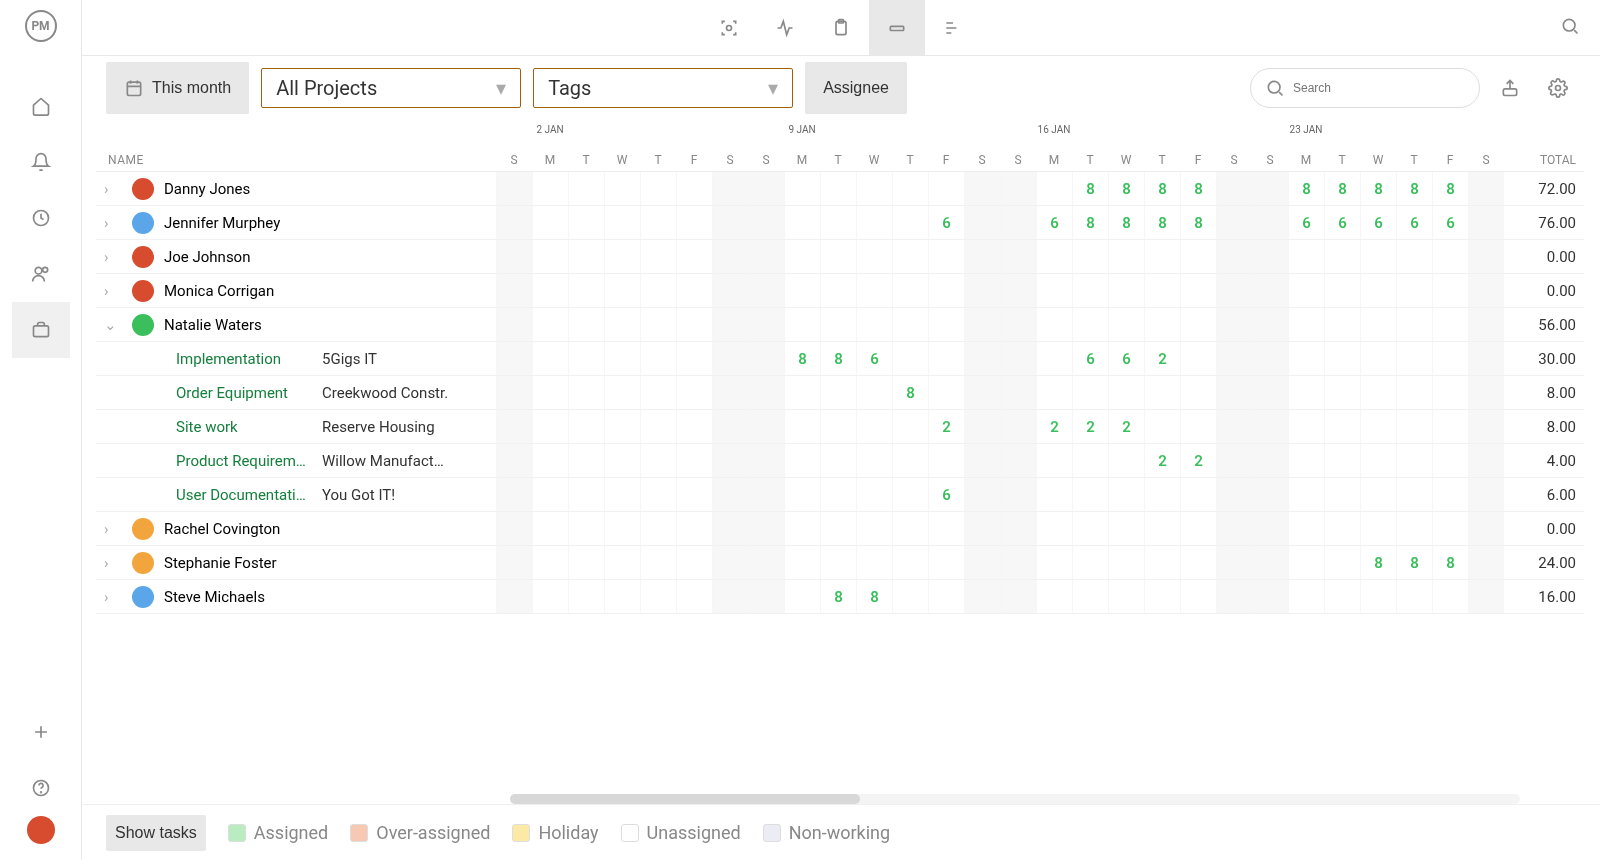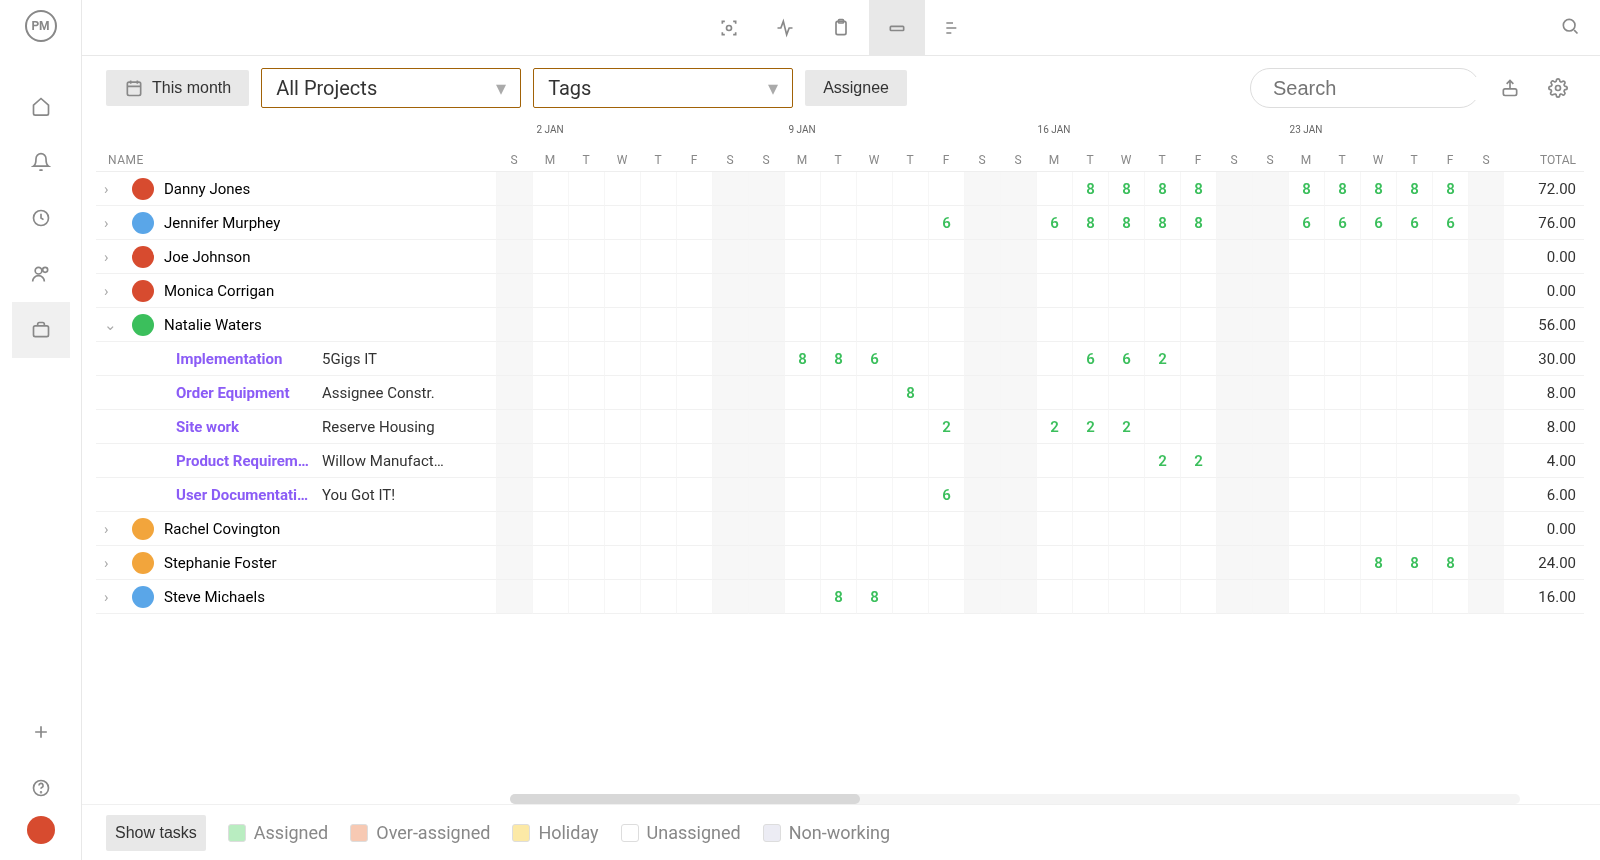--- a/index.html
+++ b/index.html
@@ -11,42 +11,42 @@
 .sidebar-icon.active { background:#f0f0f0; }
 .sidebar-spacer { flex:1; }
 .sidebar-avatar { width:28px; height:28px; border-radius:50%; background:#d74b2f; margin-bottom:16px;}
 .main { flex:1; display:flex; flex-direction:column; }
 .topbar { height:56px; border-bottom:1px solid #e8e8e8; display:flex; align-items:center; justify-content:center; position:relative;}
 .topbar-tabs { display:flex; gap:0; }
 .topbar-tab { width:56px; height:56px; display:flex; align-items:center; justify-content:center; color:#888; cursor:pointer;}
 .topbar-tab.active { background:#e8e8e8; }
 .topbar-search { position:absolute; right:20px; color:#888; cursor:pointer;}
 .filters { height:64px; display:flex; align-items:center; padding:0 24px; gap:12px;}
-.filter-btn { height:36px; background:#e8e8e8; border:none; padding:0 18px; border-radius:2px; font-size:16px; color:#333; cursor:pointer; display:flex; align-items:center; gap:8px;}
+.filter-btn { height:52px; background:#e8e8e8; border:none; padding:0 18px; border-radius:2px; font-size:16px; color:#333; cursor:pointer; display:flex; align-items:center; gap:8px;}
 .filter-select { height:40px; border:1px solid #a16207; border-radius:2px; padding:0 14px; font-size:20px; color:#333; background:#fff; display:flex; align-items:center; justify-content:space-between; cursor:pointer; min-width:260px;}
 .filter-select .chev { color:#aaa; }
 .filters-spacer { flex:1;}
 .search-pill { height:40px; width:230px; border:1px solid #ddd; border-radius:20px; display:flex; align-items:center; padding:0 14px; gap:8px; color:#888;}
-.search-pill input { border:none; outline:none; font-size:20px; flex:1; color:#333;}
+.search-pill input { border:none; outline:none; font-size:12px; flex:1; color:#333;}
 .icon-btn { width:36px; height:36px; color:#888; cursor:pointer; display:flex; align-items:center; justify-content:center;}
 .grid-wrap { flex:1; display:flex; flex-direction:column; overflow:hidden; padding-left:14px;}
 .grid-scroll { flex:1; overflow:hidden; position:relative;}
 .grid { display:grid; grid-template-columns: 400px repeat(28, 36px) 80px; }
 .header-cell { height:52px; border-bottom:1px solid #eee; font-size:12px; color:#888; display:flex; align-items:flex-end; justify-content:center; padding-bottom:4px; position:relative;}
 .header-name { justify-content:flex-start; padding-left:12px; letter-spacing:0.5px;}
 .header-total { justify-content:flex-end; padding-right:8px; }
 .week-label { position:absolute; top:4px; left:50%; transform:translateX(-50%); white-space:nowrap; font-size:10px; color:#666;}
 .row-cell { height:34px; border-bottom:1px solid #f1f1f1; display:flex; align-items:center; font-size:15px;}
 .name-cell { padding-left:8px; gap:10px;}
 .name-cell.sub { padding-left:80px; }
 .expand-chev { width:18px; color:#aaa; cursor:pointer;}
 .avatar { width:22px; height:22px; border-radius:50%; flex-shrink:0;}
 .name-text { color:#000000; white-space:nowrap; overflow:hidden; text-overflow:ellipsis; }
 .sub-grid { display:grid; grid-template-columns: 140px 130px; width:100%; gap:6px;}
-.sub-task { white-space:nowrap; overflow:hidden; text-overflow:ellipsis; color:#8b5cf6;font-weight:bold;}
+.sub-task { white-space:nowrap; overflow:hidden; text-overflow:ellipsis; color:#15803d;}
 .sub-proj { white-space:nowrap; overflow:hidden; text-overflow:ellipsis; color:#333;}
 .day-cell { justify-content:center; border-left:1px solid #f6f6f6; font-size:15px;}
 .day-cell.weekend { background:#f7f7f7;}
 .hours { color:#3bbf5c; font-weight:600;}
 .total-cell { justify-content:flex-end; padding-right:8px; color:#333;}
 .legend-bar { height:56px; display:flex; align-items:center; padding:0 24px; gap:22px; border-top:1px solid #f0f0f0;}
 .legend-btn { height:36px; padding:0 9px; background:#e8e8e8; border:none; border-radius:2px; font-size:16px; color:#333; cursor:pointer;}
 .legend-item { display:flex; align-items:center; gap:8px; color:#888; font-size:18px;}
 .legend-swatch { width:18px; height:18px; border-radius:3px; border:1px solid #ddd;}
 .scroll-track { position:absolute; bottom:0; left:414px; right:80px; height:10px; background:#f4f4f4; border-radius:5px;}
@@ -469,21 +469,21 @@
             <div class="row-cell day-cell"></div>
             <div class="row-cell day-cell"></div>
             <div class="row-cell day-cell"></div>
             <div class="row-cell day-cell"></div>
             <div class="row-cell day-cell"></div>
             <div class="row-cell day-cell weekend"></div>
             <div class="row-cell total-cell">30.00</div>
             <div class="row-cell name-cell sub">
               <div class="sub-grid">
                 <span class="sub-task">Order Equipment</span>
-                <span class="sub-proj">Assignee Constr.</span>
+                <span class="sub-proj">Creekwood Constr.</span>
               </div>
             </div>
             <div class="row-cell day-cell weekend"></div>
             <div class="row-cell day-cell"></div>
             <div class="row-cell day-cell"></div>
             <div class="row-cell day-cell"></div>
             <div class="row-cell day-cell"></div>
             <div class="row-cell day-cell"></div>
             <div class="row-cell day-cell weekend"></div>
             <div class="row-cell day-cell weekend"></div>

